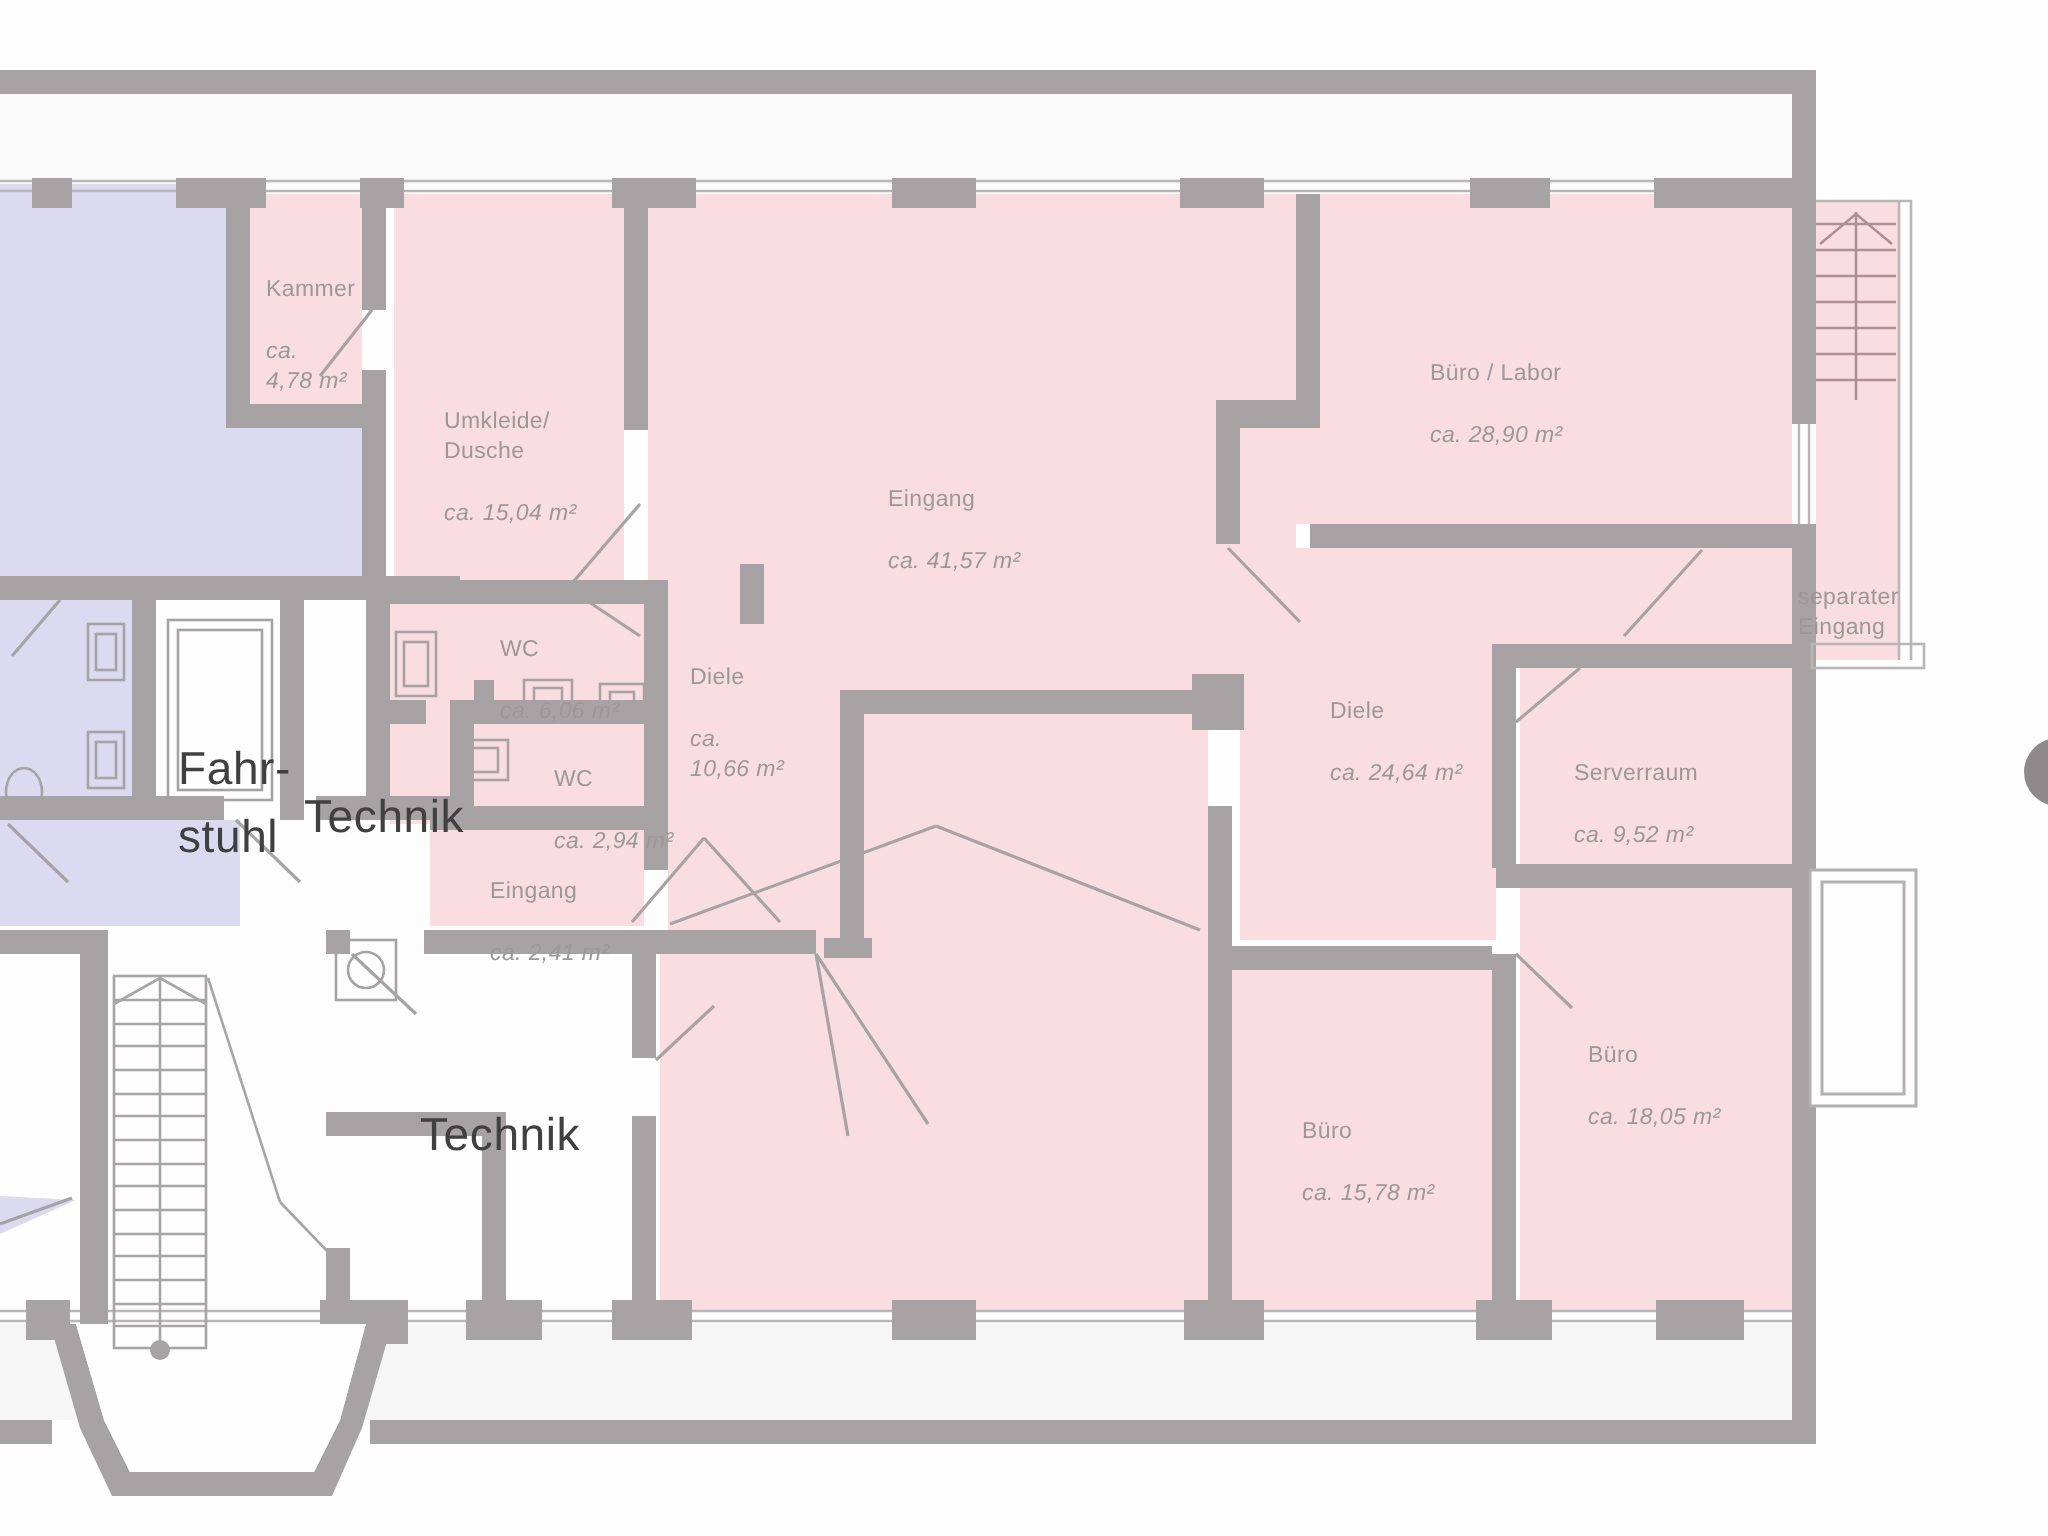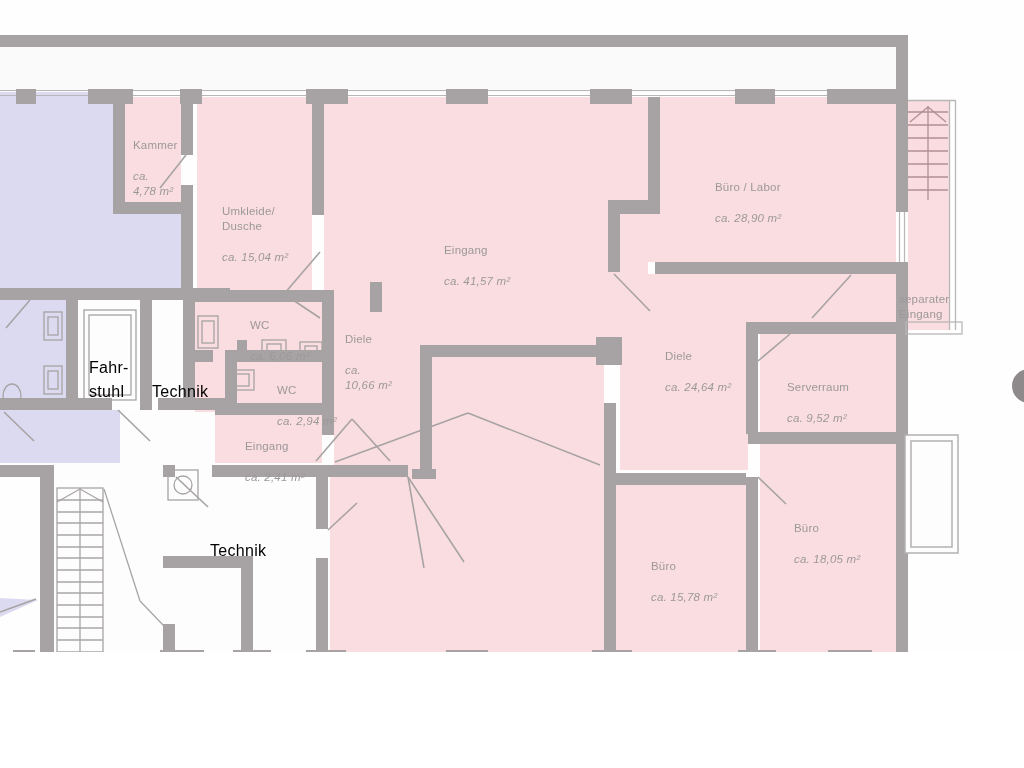--- a/index.html
+++ b/index.html
@@ -1,24 +1,24 @@
 <!DOCTYPE html>
 <html><head>
 <meta charset="utf-8">
 <style>
   html,body{margin:0;padding:0;background:#fff;}
-  .stage{position:relative;width:1024px;height:652px;background:#fefefe;overflow:hidden;
+  .stage{position:relative;width:1024px;height:768px;background:#fefefe;overflow:hidden;
          font-family:"Liberation Sans",sans-serif;}
   .stage svg{position:absolute;left:0;top:0;}
   .labels{position:absolute;left:0;top:0;width:1024px;height:768px;}
   .room-label{position:absolute;font-size:11.5px;line-height:1.35;color:#9c9899;
               white-space:pre-line;letter-spacing:.2px;}
   .room-label .rname{display:block;white-space:pre-line;}
   .room-label .rarea{display:block;white-space:pre-line;font-style:italic;}
-  .room-label.big{font-size:16px;line-height:1.5;color:#000000;letter-spacing:.3px;}
+  .room-label.big{font-size:23px;line-height:1.5;color:#404040;letter-spacing:.3px;}
 </style>
 </head>
 <body>
 
 <div class="stage">
 
 <svg width="1024" height="768" viewBox="0 0 1024 768">
 
   <g>
     <rect x="0" y="47" width="896" height="45" fill="#fbfafa"></rect>

